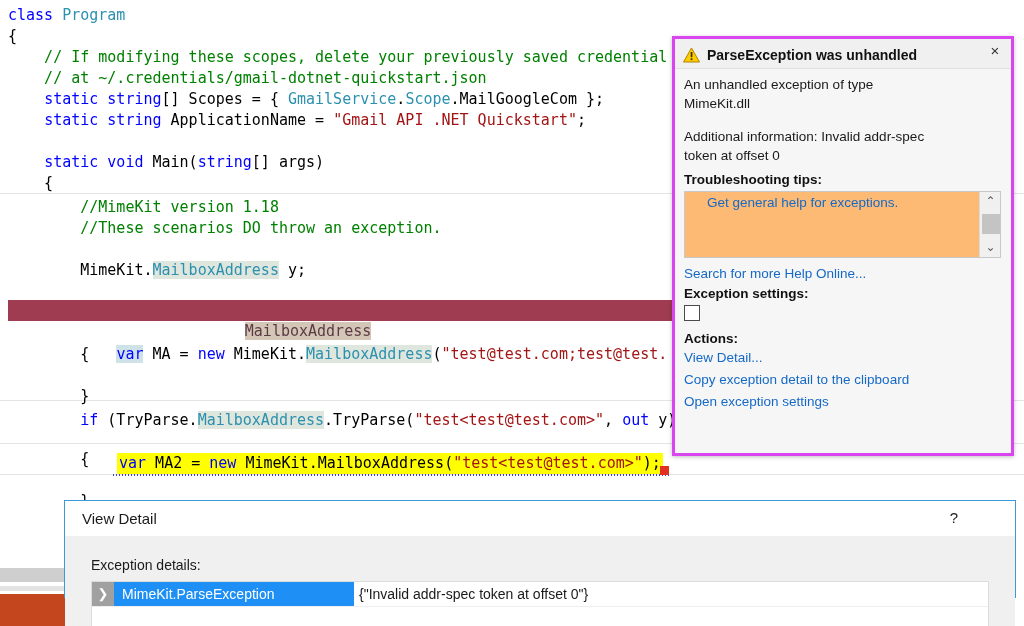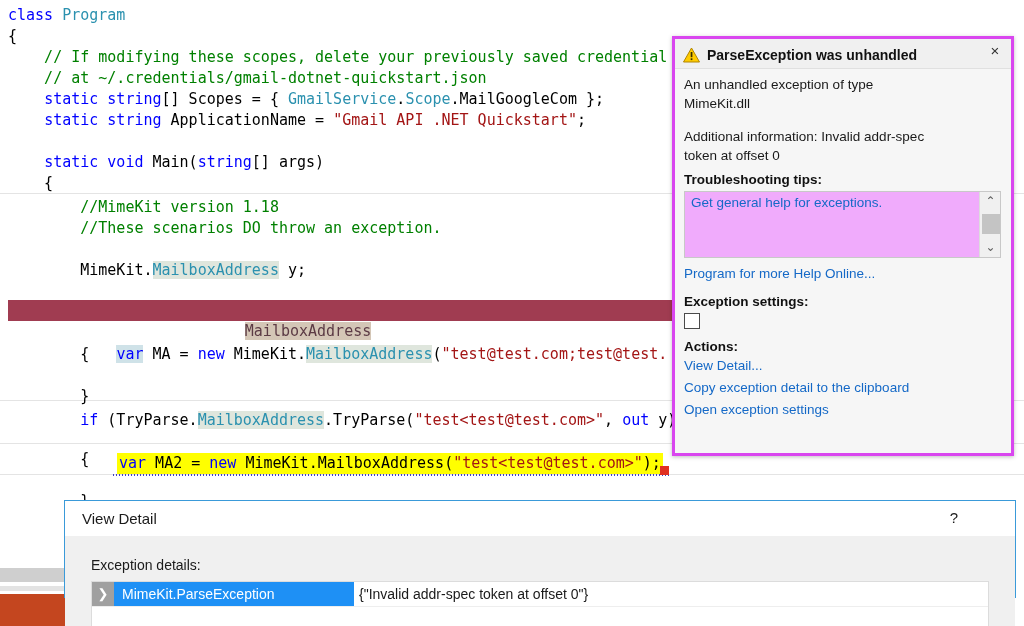--- a/index.html
+++ b/index.html
@@ -72,23 +72,23 @@
   .exc-close {
     position:absolute; right:7px; top:3px; width:18px; height:18px;
     font-size:15px; line-height:18px; text-align:center; color:#333; cursor:pointer;
   }
   .exc-body { padding:6px 10px 0 9px; }
   .exc-msg { font-size:13.5px; line-height:19px; color:#1a1a1a; }
   .exc-gap { height:14px; }
   .exc-section-title { font-weight:bold; font-size:13.5px; margin:2px 0 4px 0; color:#111; }
 
   .tips-box {
-    position:relative; height:67px; background:#f0abfc;
+    position:relative; height:67px; background:#fdba74;
     border:1px solid #c8c8c8; box-sizing:border-box;
-    padding:3px 6px;
+    padding:3px 22px;
   }
   .tip-link { color:#1569c7; font-size:13.5px; cursor:pointer; }
   .tips-scroll {
     position:absolute; right:0; top:0; width:21px; height:100%;
     background:#f0f0f0; border-left:1px solid #dcdcdc; box-sizing:border-box;
   }
   .sb-arrow {
     position:absolute; left:0; width:21px; height:19px;
     color:#606060; font-size:12px; text-align:center; line-height:19px;
     cursor:pointer;
@@ -207,23 +207,23 @@
 
       <div class="tips-box">
         <span class="tip-link">Get general help for exceptions.</span>
         <div class="tips-scroll">
           <div class="sb-arrow sb-up">⌃</div>
           <div class="sb-thumb"></div>
           <div class="sb-arrow sb-down">⌄</div>
         </div>
       </div>
 
-      <div class="link-row">Program for more Help Online...</div>
-
-      <div class="exc-section-title" style="margin-top:13px;">Exception settings:</div>
+      <div class="link-row">Search for more Help Online...</div>
+
+      <div class="exc-section-title" style="margin-top:5px;">Exception settings:</div>
 
       <div class="chk-row">
         <span class="chk-box"></span>
       </div>
 
       <div class="exc-section-title" style="margin-top:10px;">Actions:</div>
 
       <div class="act-link" style="margin-top:3px;">View Detail...</div>
       <div class="act-link">Copy exception detail to the clipboard</div>
       <div class="act-link">Open exception settings</div>

